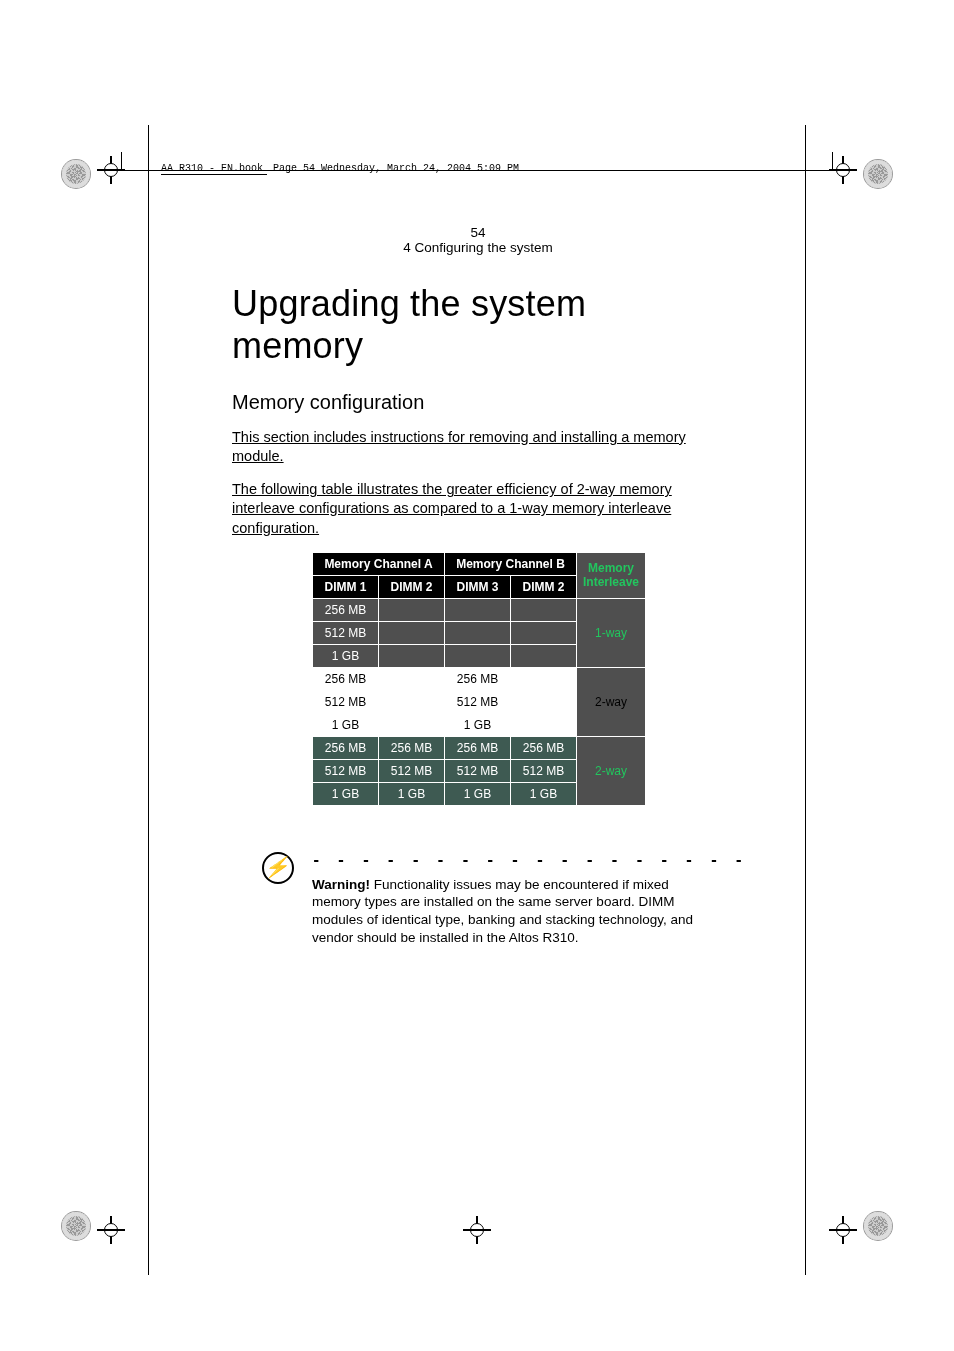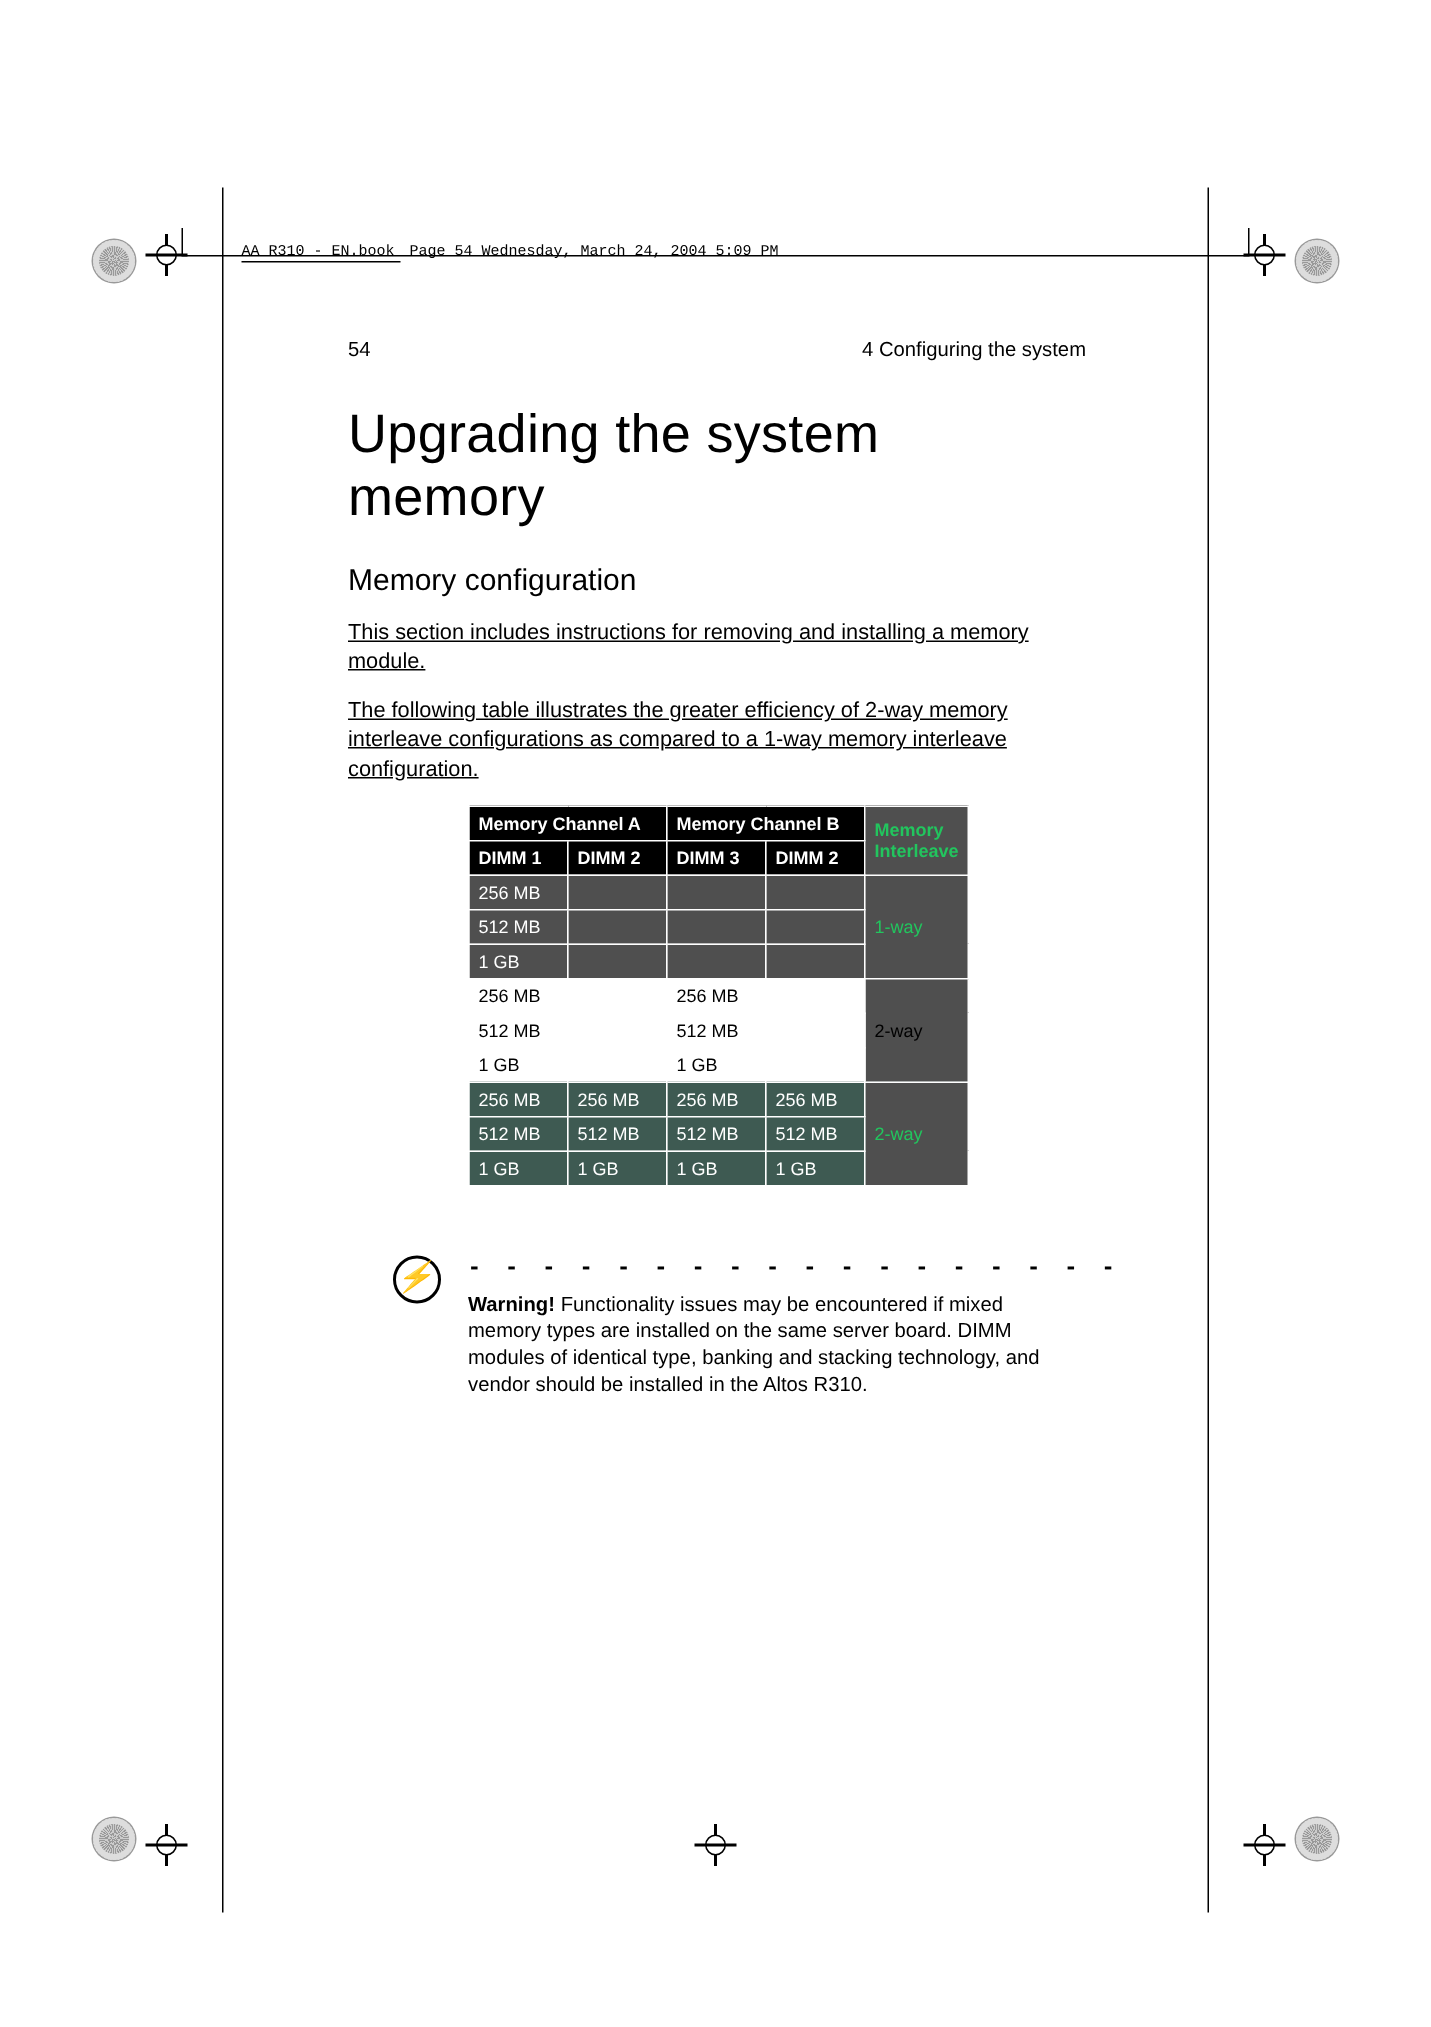--- a/index.html
+++ b/index.html
@@ -90,20 +90,21 @@
     left: 232px;
     width: 492px;
   }
 
   .header-row {
     display: flex;
     justify-content: space-between;
     align-items: center;
     font-size: 13.5px;
     margin-bottom: 28px;
+    flex-direction: column;
   }
   .page-number { font-weight: 400; }
   .chapter-title { font-weight: 400; }
 
   h1 {
     font-size: 36px;
     font-weight: 300;
     margin-bottom: 24px;
     letter-spacing: 0.2px;
   }
@@ -124,21 +125,21 @@
     margin-top: 10px;
     margin-bottom: 28px;
   }
   table.mem {
     border-collapse: collapse;
     font-size: 12px;
     color: #fff;
   }
   table.mem th, table.mem td {
     border: 1px solid #fff;
-    text-align: left;
+    text-align: center;
     vertical-align: middle;
     padding: 4px 6px;
     width: 66px;
     height: 22px;
   }
   .hdr-dark { background: #000; color: #fff; }
   .band1 { background: #4f4f4f; }
   .band2 { background: #fff; color: #000; }
   table.mem .band2 td { color: #000; }
   .band3 { background: #3e5a52; }

